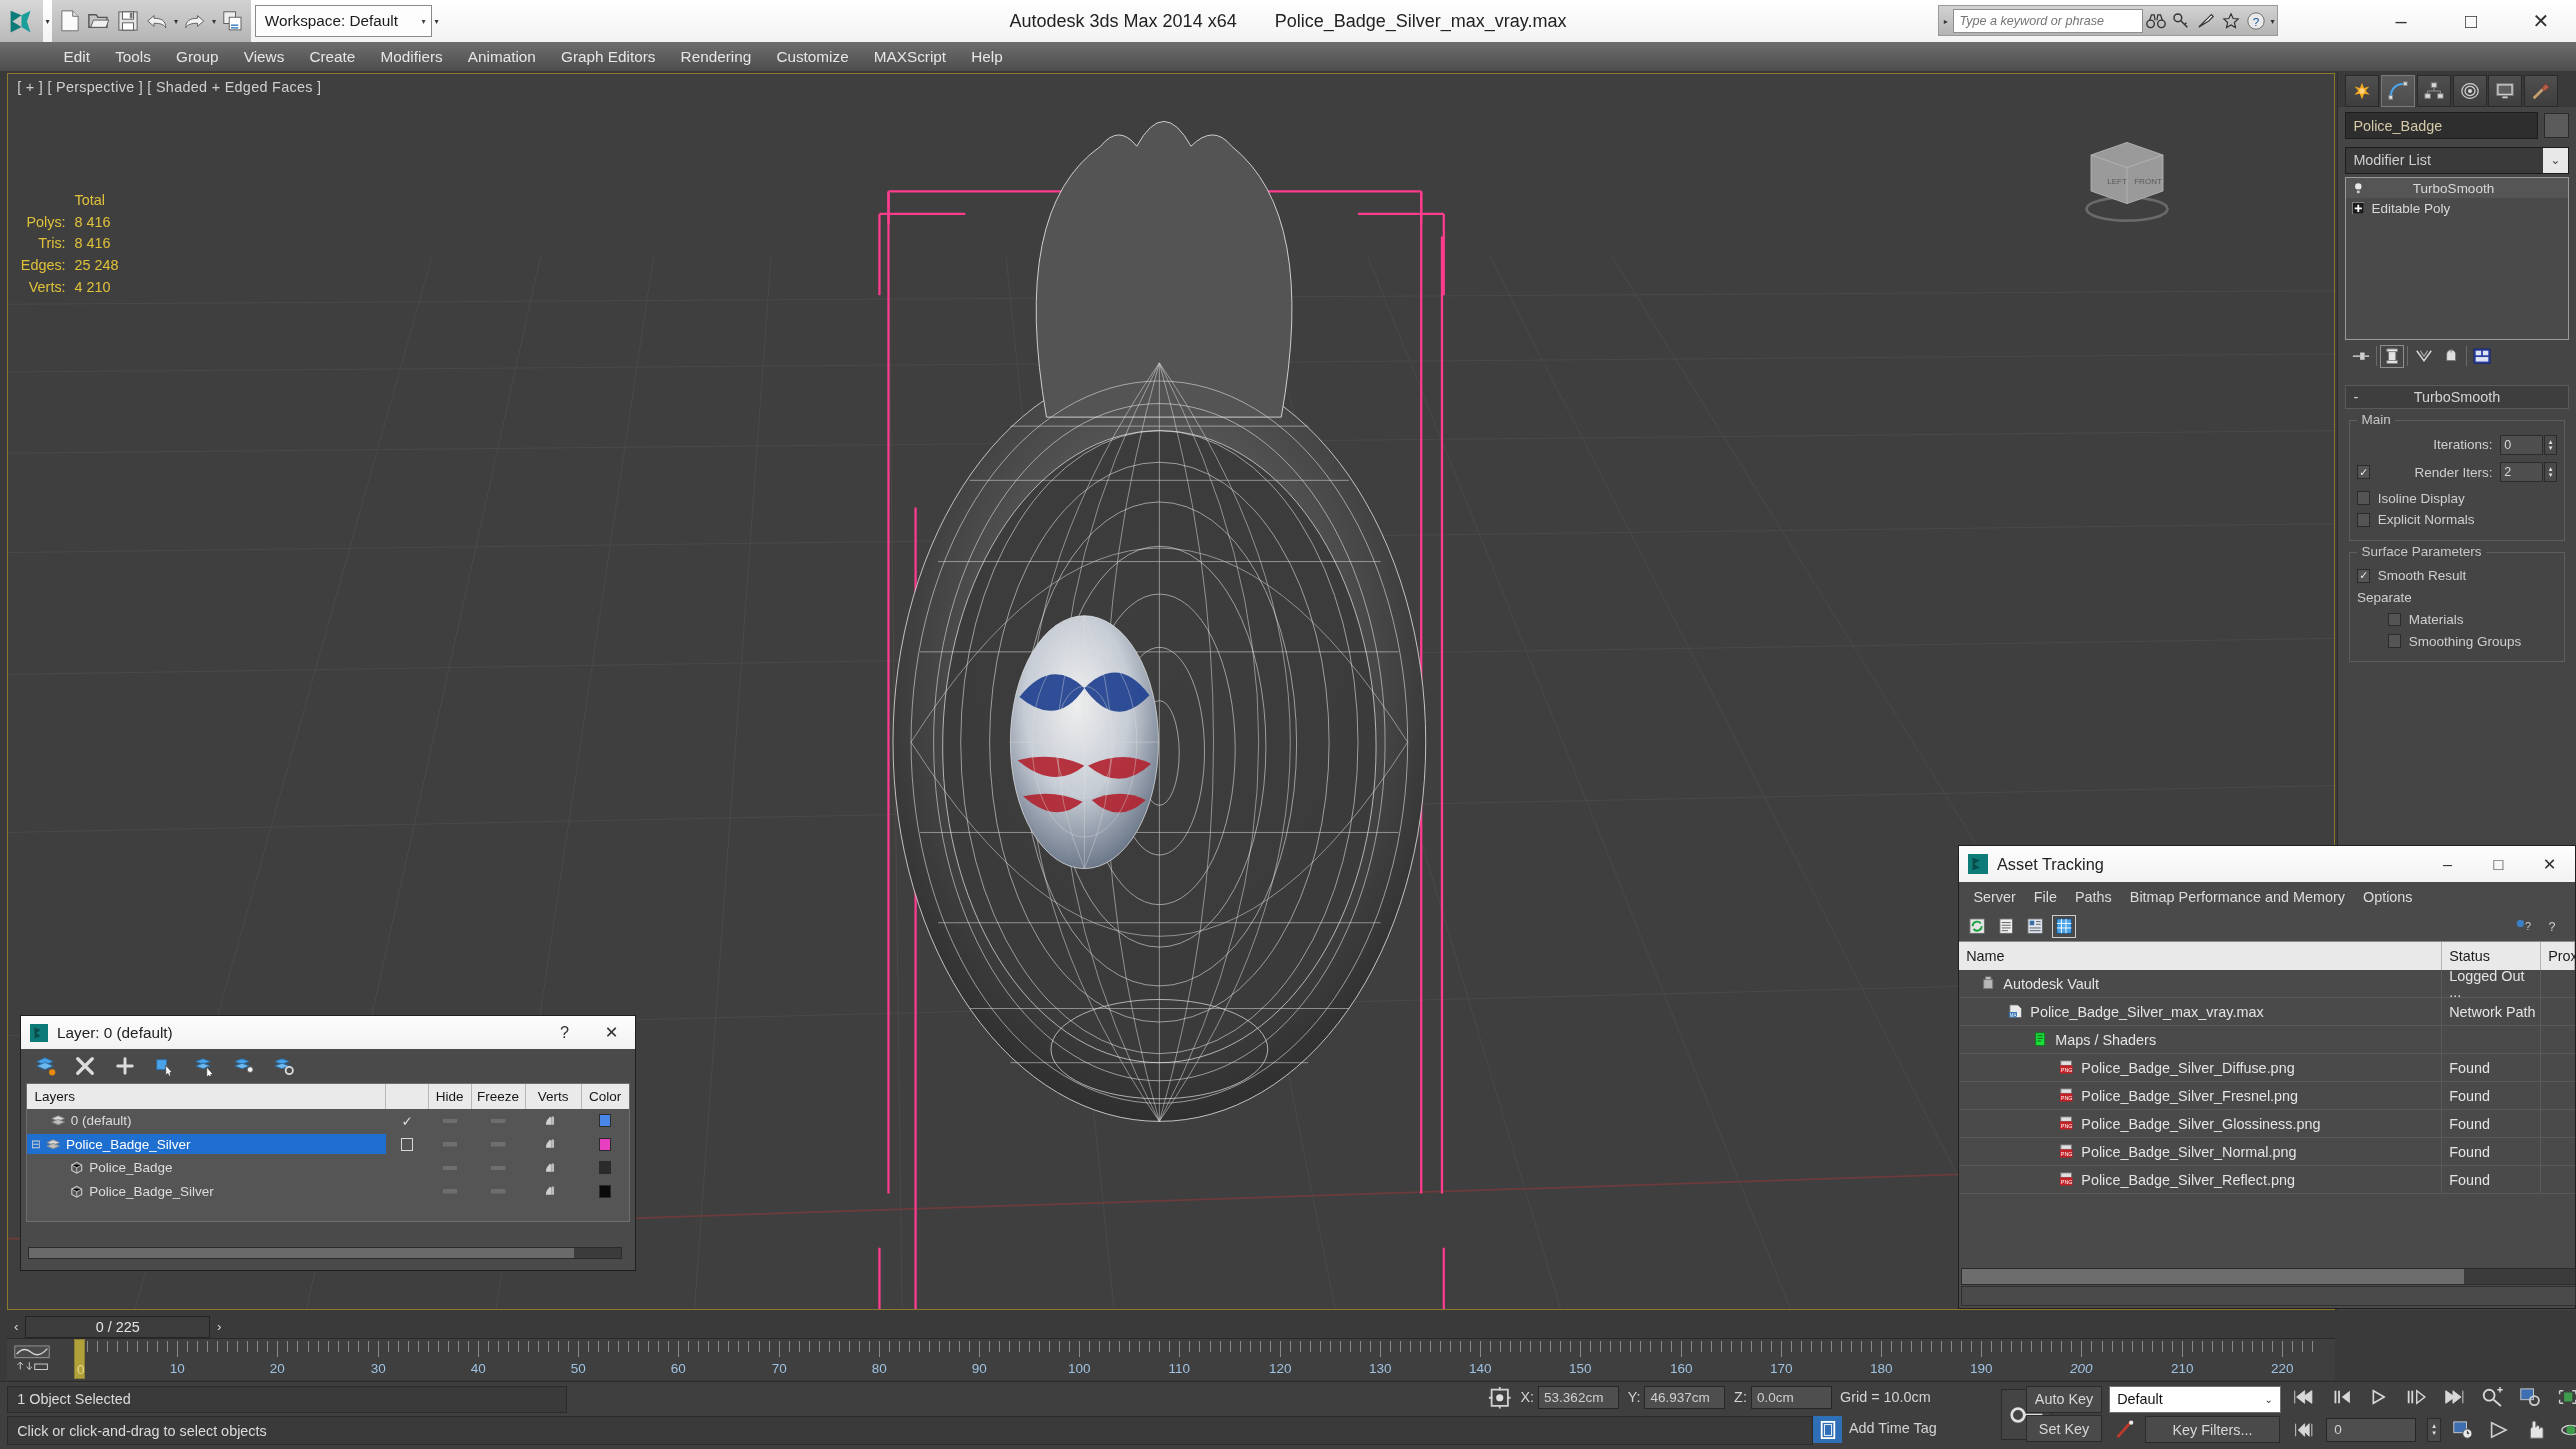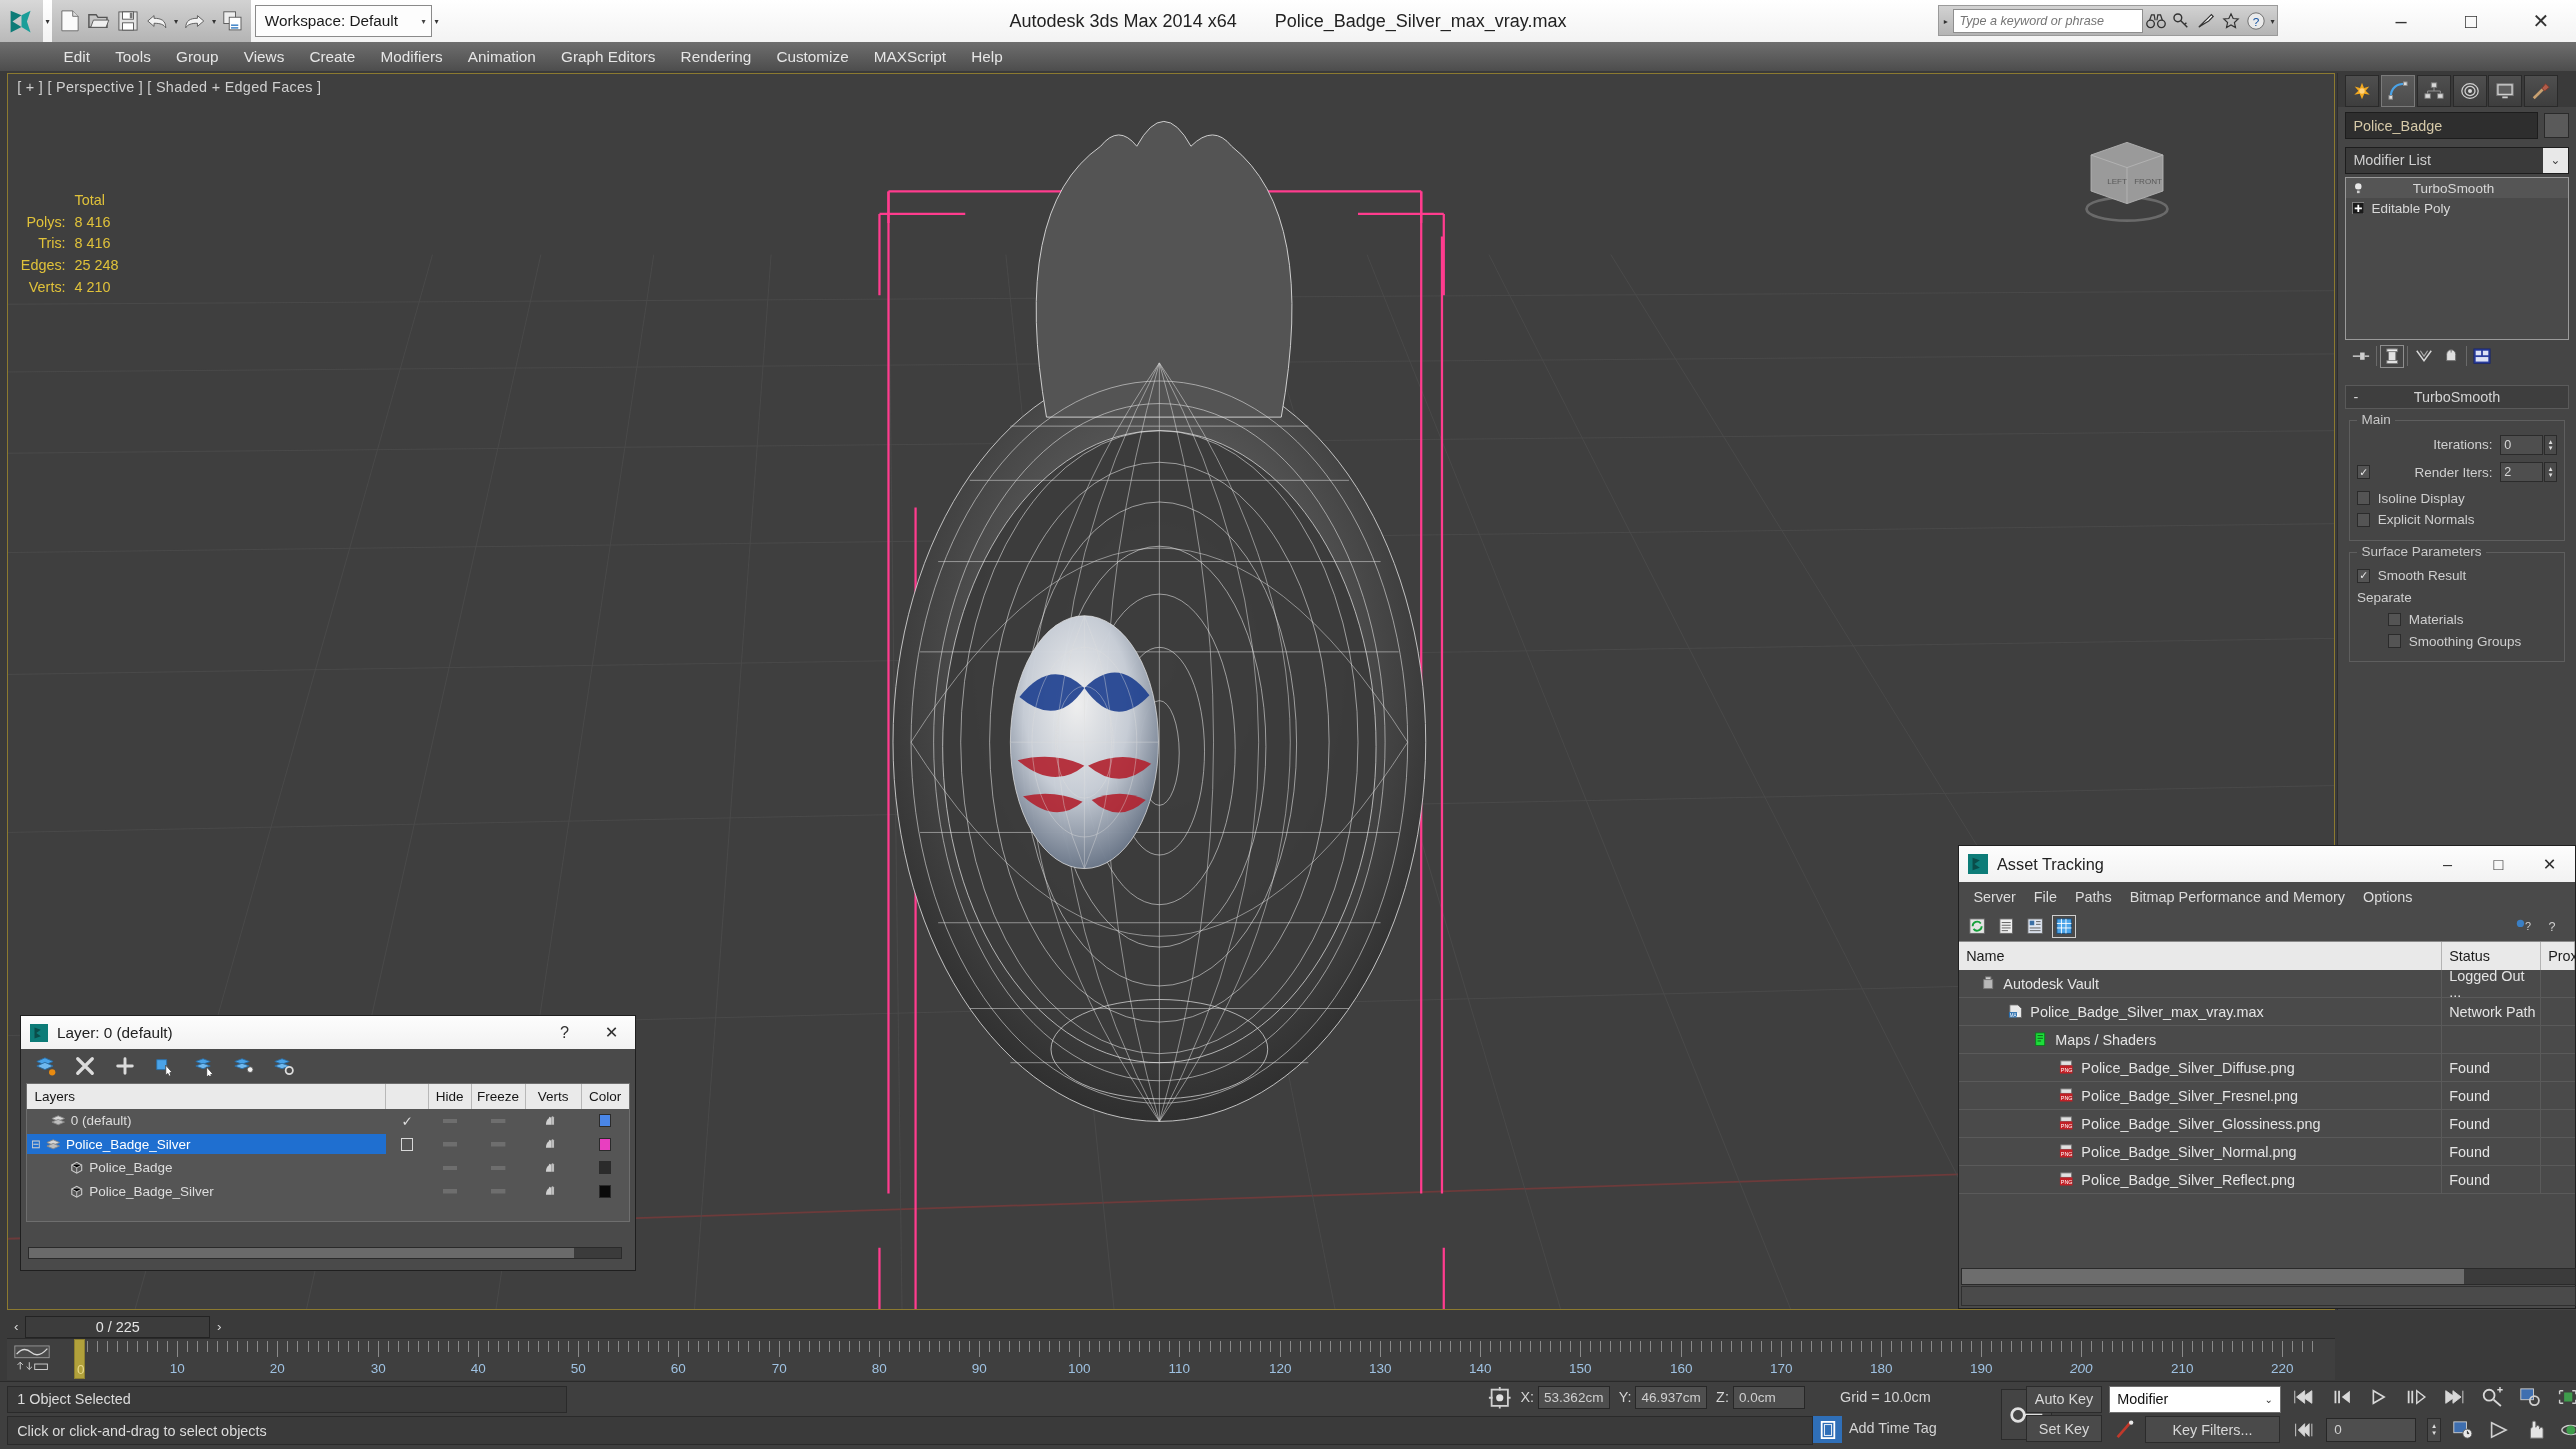--- a/index.html
+++ b/index.html
@@ -185,21 +185,21 @@
     border-top:0.9px solid #2a2a2a; }
   #sb-sel { position:absolute; left:7.2px; top:3.6px; width:560px; height:27px; background:#3a3a3a;
     border:0.9px solid #2a2a2a; display:flex; align-items:center; padding-left:9px;
     font-size:14.4px; color:#dcdcdc; }
   #sb-prompt { position:absolute; left:7.2px; top:34px; width:1806px; height:29px; background:#3a3a3a;
     border:0.9px solid #2a2a2a; display:flex; align-items:center; padding-left:9px;
     font-size:14.4px; color:#dcdcdc; }
   #sb-coords { position:absolute; left:1488px; top:3.6px; display:flex; align-items:center; gap:9px; }
   .coordfield { display:flex; align-items:center; font-size:14.4px; color:#d4d4d4; }
   .coordfield .k { margin-right:3.6px; }
-  .coordfield .v { width:72px; height:23.5px; background:#4e4e4e; border:0.9px solid #272727;
+  .coordfield .v { width:81px; height:23.5px; background:#4e4e4e; border:0.9px solid #272727;
     display:flex; align-items:center; padding-left:5.4px; color:#cfcfcf; font-size:13.5px; }
   #sb-grid { position:absolute; left:1840px; top:7.2px; font-size:14.4px; color:#d4d4d4; }
   #sb-addtag { position:absolute; left:1849px; top:38px; font-size:14.4px; color:#d4d4d4; }
   #sb-tagico { position:absolute; left:1813px; top:34px; width:29px;height:27px; background:#2f6fb8;
     display:flex;align-items:center;justify-content:center; }
   #keybtns { position:absolute; left:2026px; top:3.6px; }
   .kbtn { width:76px; height:27px; background:#4a4a4a; border:0.9px solid #2b2b2b; color:#d8d8d8;
     font-size:14.4px; display:flex; align-items:center; justify-content:center; margin-bottom:2.7px; }
   #keysel { position:absolute; left:2109px; top:3.6px; width:172px; height:27px; background:#fff;
     border:0.9px solid #6e6e6e; display:flex; align-items:center; padding-left:7.2px; font-size:14.4px;
@@ -1366,21 +1366,21 @@
         <circle cx="10" cy="11" r="7" fill="none" stroke="#e0e0e0" stroke-width="3"></circle>
         <path d="M17 11 h20 M28 11 v6 M35 11 v6" stroke="#e0e0e0" stroke-width="3"></path>
       </svg>
   </div>
 
   <div id="keybtns">
     <div class="kbtn">Auto Key</div>
     <div class="kbtn">Set Key</div>
   </div>
   <div id="keysel">
-    <span>Modifier</span>
+    <span>Default</span>
     <span class="cb">⌄</span>
   </div>
   <div style="position:absolute;left:2109px;top:34px;width:31px;height:27px;display:flex;align-items:center;justify-content:center">
     <svg width="21.7" height="21.7" viewBox="0 0 24 24">
         <path d="M4 20 L18 4" stroke="#c0392b" stroke-width="3"></path>
         <circle cx="19" cy="4" r="2.4" fill="#e8e8e8"></circle>
       </svg>
   </div>
   <div id="keyfilters">Key Filters...</div>
 

